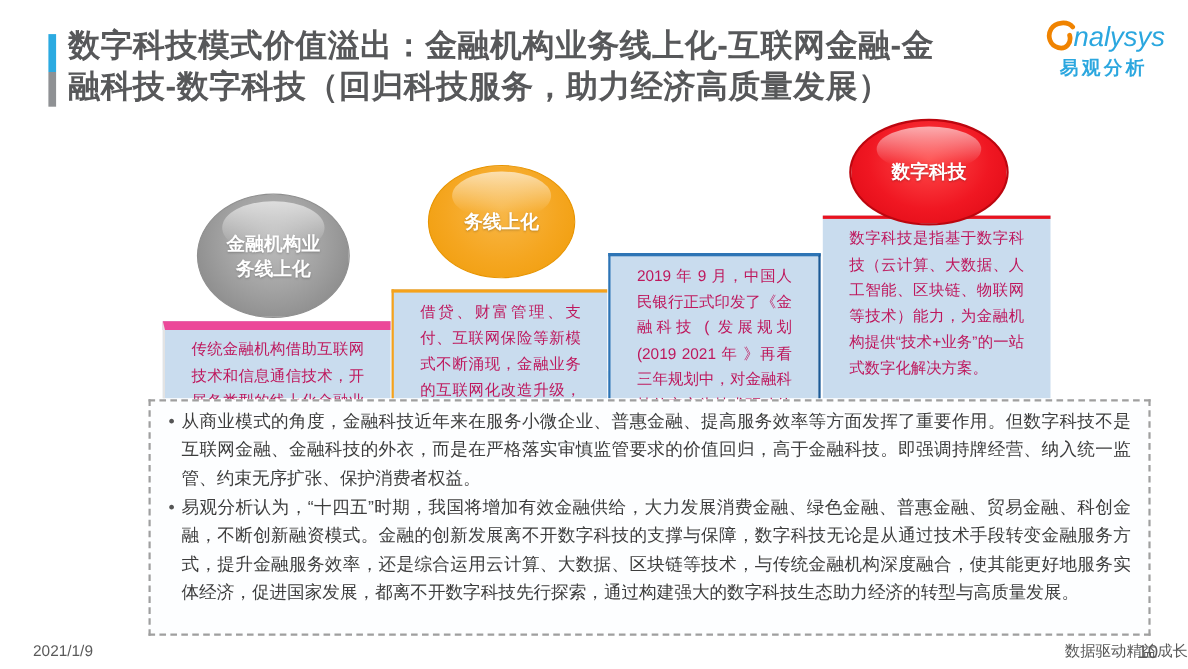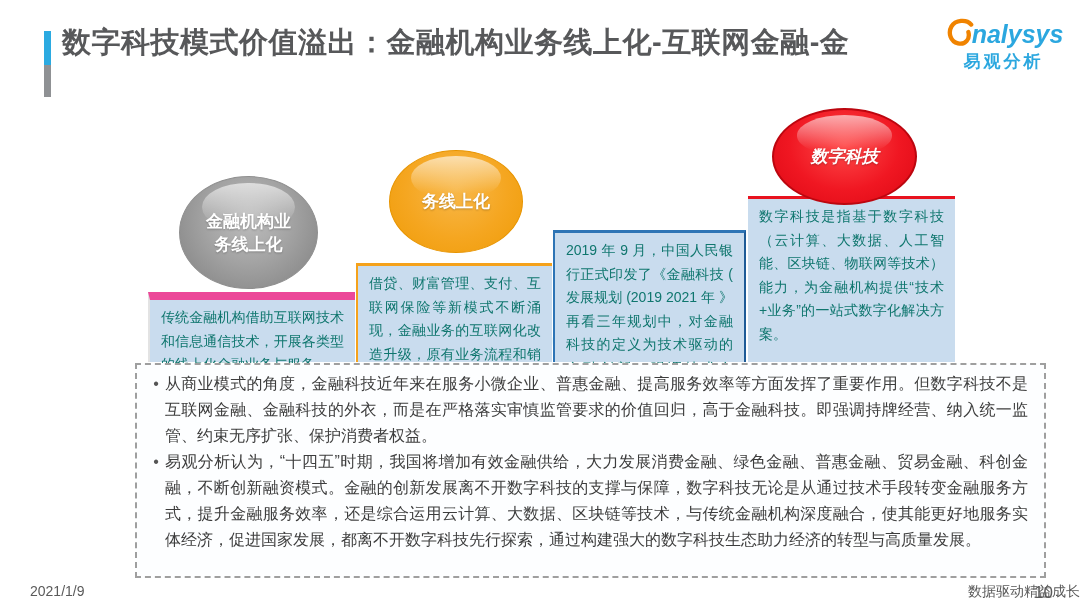--- a/index.html
+++ b/index.html
@@ -8,25 +8,25 @@
     font-family:"Liberation Sans","DejaVu Sans",sans-serif;overflow:hidden;
   }
   
   .title-bar{position:absolute;left:44px;top:31px;width:7px;height:66px;
     background:linear-gradient(#2BAAE1 0 52%,#8f9194 52% 100%);}
   .title{position:absolute;left:62px;top:24px;width:880px;
     font-size:29px;line-height:37px;font-weight:bold;color:#57585a;letter-spacing:0.5px;}
   .logo{position:absolute;left:941px;top:20px;width:125px;text-align:center;}
   .logo-row{display:flex;align-items:center;justify-content:center;}
   .logo-swirl{width:30px;height:30px;margin-right:-2px;margin-top:-4px;}
-  .logo-en{font-size:25px;font-weight:bold;font-style:italic;color:#2BA7DF;letter-spacing:0px;}
+  .logo-en{font-size:25px;font-weight:normal;font-style:italic;color:#2BA7DF;letter-spacing:0px;}
   .logo-cn{font-size:17px;font-weight:bold;color:#2BA7DF;letter-spacing:3px;margin-top:1px;}
   
   .step-box{position:absolute;background:#c9dcee;box-sizing:border-box;z-index:1;}
-  .step-text{padding:6px 11px;font-size:14px;line-height:1.68;color:#0f766e;
+  .step-text{padding:6px 24px;font-size:14px;line-height:1.68;color:#be185d;
     font-weight:500;text-align:justify;}
   .step1{left:148px;top:292px;width:207px;height:70px;
     border-top:8px solid #ec4899;border-left:2px solid #e3e3e3;}
   .step2{left:356px;top:263px;width:196px;height:99px;
     border-top:3px solid #F5A21B;border-left:2px solid #F5A21B;}
   .step3{left:553px;top:230px;width:193px;height:132px;
     border-top:3px solid #2D74B5;border-left:2px solid #2D74B5;border-right:2px solid #1d5causeless;}
   .step3{border-right:2px solid #1d5a96;}
   .step4{left:748px;top:196px;width:207px;height:166px;
     border-top:3px solid #E8121F;}
@@ -42,21 +42,21 @@
     background:radial-gradient(ellipse at 50% 38%,#bdbdbd 0%,#a3a3a3 45%,#8c8c8c 80%,#828282 100%);
     border:1px solid #8f8f8f;}
   .e2{left:389px;top:150px;width:132px;height:101px;
     background:radial-gradient(ellipse at 50% 38%,#f8b84a 0%,#f5a620 55%,#ef9b06 100%);
     border:1px solid #e79400;}
   .e3{left:576px;top:120px;width:139px;height:109px;
     background:radial-gradient(ellipse at 50% 38%,#3c8ed0 0%,#2272b9 55%,#15619f 100%);
     border:2px solid #15568f;}
   .e4{left:772px;top:108px;width:141px;height:93px;
     background:radial-gradient(ellipse at 50% 38%,#ff4a4a 0%,#f01722 55%,#dc0713 100%);
-    border:2px solid #bc060f;font-style:italic;}
+    border:2px solid #bc060f;}
   
   .panel{position:absolute;left:135px;top:363px;width:911px;height:215px;
     box-sizing:border-box;border:2px dashed #9f9f9f;background:#fdfeff;
     padding:6px 16px 4px 10px;z-index:1;}
   .bullet{display:flex;font-size:16px;line-height:26px;color:#3d3d3d;font-weight:500;}
   .bullet .dot{width:18px;flex:0 0 18px;text-align:center;color:#555;}
   .bullet .txt{flex:1;text-align:justify;}
   
   .wm{position:absolute;color:rgba(72,184,201,0.10);font-weight:bold;z-index:0;
     pointer-events:none;white-space:nowrap;}
@@ -70,20 +70,21 @@
   .footer-page{position:absolute;left:1034px;top:583px;font-size:17px;color:#5a5a5a;}
 </style>
 </head>
 <body>
 
 <div class="slide">
 
   <div class="title-bar"></div>
   <div class="title">
     <div>数字科技模式价值溢出：金融机构业务线上化-互联网金融-金</div>
+    <div>融科技-数字科技（回归科技服务，助力经济高质量发展）</div>
   </div>
 
   <div class="logo">
     <div class="logo-row">
       <svg class="logo-swirl" viewBox="0 0 32 32">
         <path d="M 29 7 C 24 1 12 2 8 9 C 4 16 7 25 15 27 C 23 29 28 22 26 15" fill="none" stroke="#F08300" stroke-width="4.6" stroke-linecap="round"></path>
       </svg>
       <span class="logo-en">nalysys</span>
     </div>
     <div class="logo-cn">易观分析</div>

